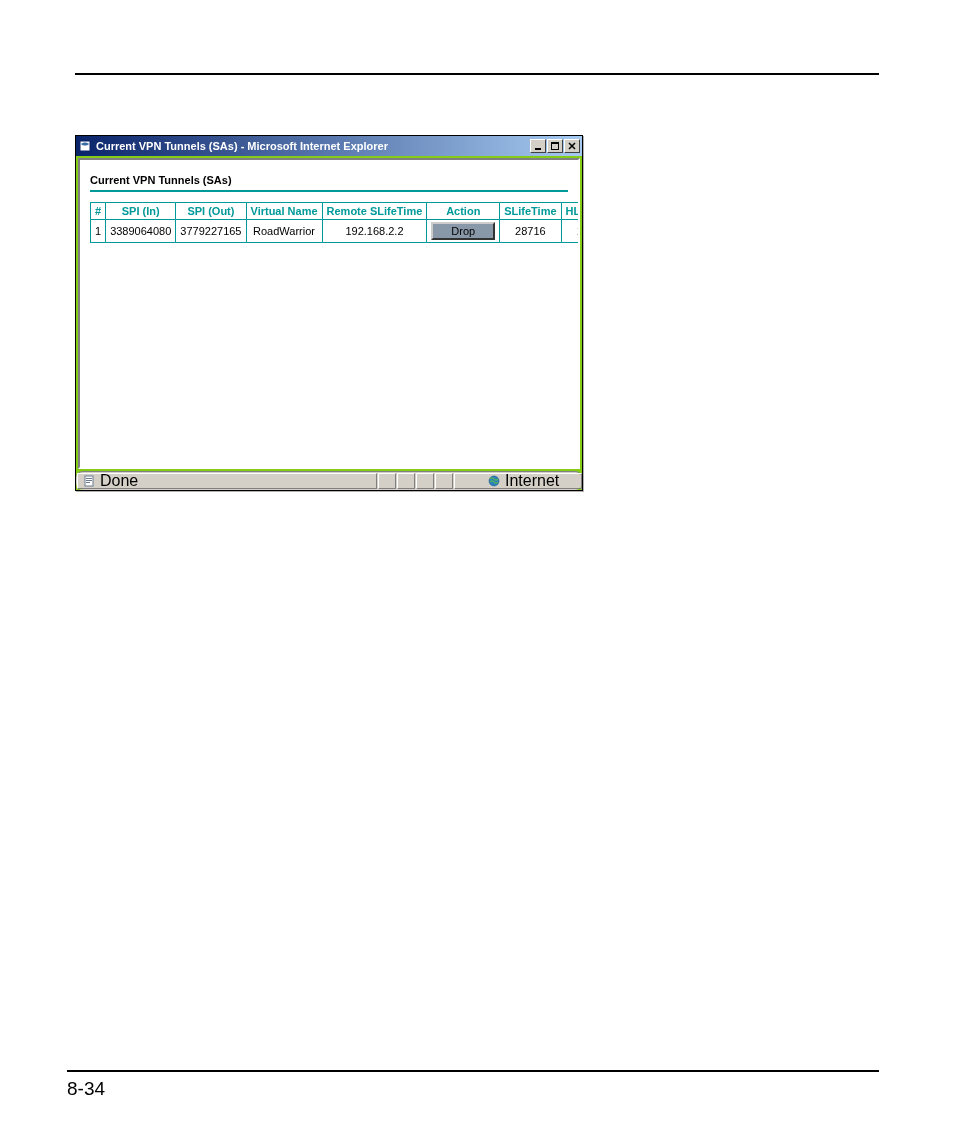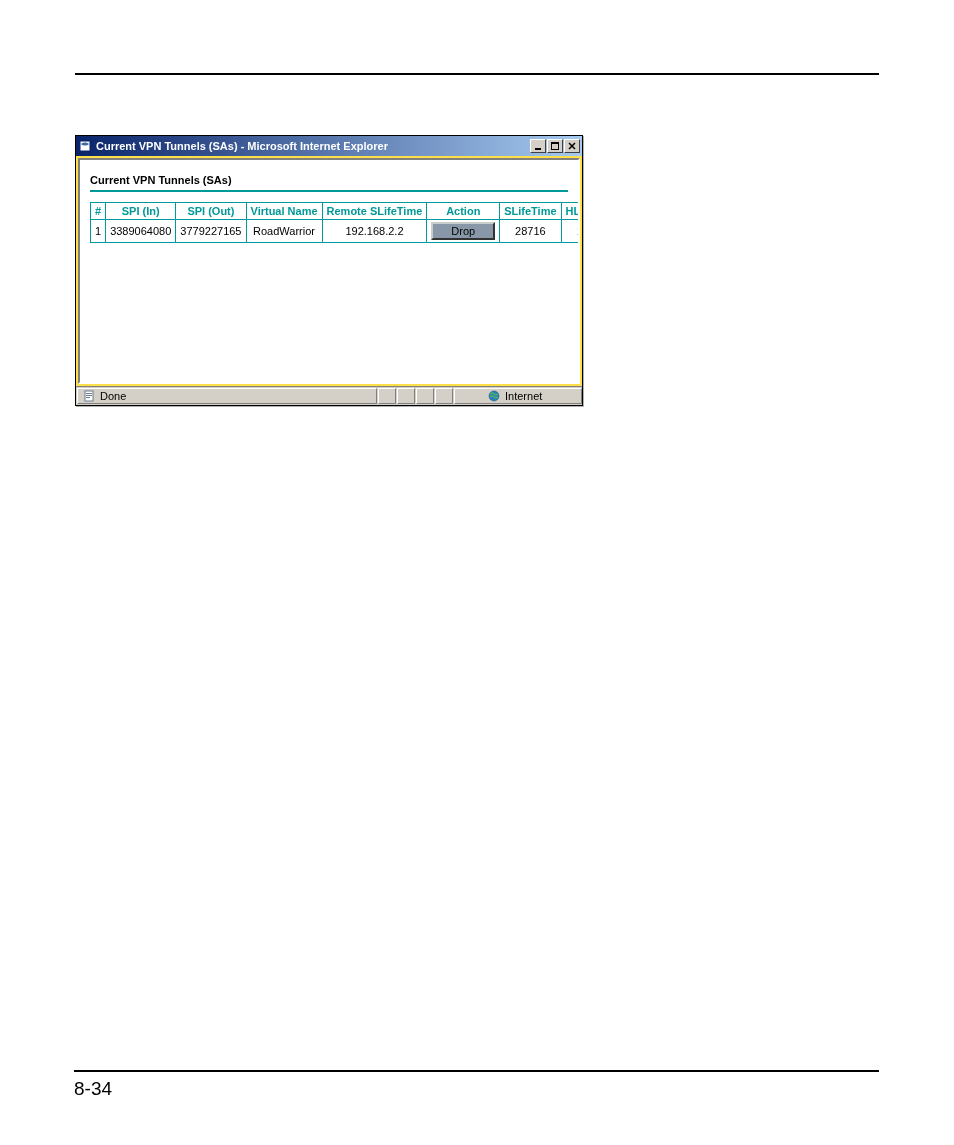--- a/index.html
+++ b/index.html
@@ -20,21 +20,21 @@
     padding: 60px 75px 40px 75px;
   }
   .top-rule {
     border-top: 2px solid #000;
     margin-top: 13px;
     margin-bottom: 60px;
   }
   .browser-window {
     width: 506px;
     border: 1px solid #000;
-    background: #fde047;
+    background: #84cc16;
     font-family: Tahoma, Arial, sans-serif;
     box-shadow: 1px 1px 0 rgba(0,0,0,0.3);
   }
   .titlebar {
     height: 18px;
     background: linear-gradient(to right, #0a246a, #a6caf0);
     display: flex;
     align-items: center;
     padding: 1px 2px 1px 2px;
     color: #fff;
@@ -76,21 +76,21 @@
     box-sizing: border-box;
   }
   .win-btn svg { display:block; }
   .content-area {
     background: #ffffff;
     border: 2px solid #808080;
     border-right-color: #fff;
     border-bottom-color: #fff;
     margin: 2px;
     padding: 14px 10px 10px 10px;
-    height: 226px;
+    height: 311px;
     box-sizing: border-box;
     overflow: hidden;
   }
   .section-title {
     font-size: 11px;
     font-weight: bold;
     color: #000;
     margin-bottom: 4px;
   }
   .teal-rule {
@@ -128,22 +128,23 @@
     padding: 0 18px;
     line-height: 14px;
     font-family: Tahoma, Arial, sans-serif;
   }
   .statusbar {
     height: 18px;
     background: #d4d0c8;
     border-top: 1px solid #808080;
     display: flex;
     align-items: stretch;
-    font-size: 11px;
-    color: #000;
+    font-size: 16px;
+    color: #000;
+    border-radius: 7px;
   }
   .status-pane {
     border: 1px solid #808080;
     border-top-color: #fff;
     border-left-color: #fff;
     box-sizing: border-box;
     display: flex;
     align-items: center;
     padding: 0 4px;
     margin: 1px 0 1px 1px;
@@ -154,21 +155,21 @@
   .status-icon {
     width: 14px;
     height: 14px;
     margin-right: 4px;
     display: inline-flex;
     align-items: center;
     justify-content: center;
   }
   .footer {
     position: absolute;
-    left: 74px;
+    left: 67px;
     right: 75px;
     bottom: 45px;
   }
   .footer-rule {
     border-top: 2px solid #000;
     margin-bottom: 6px;
   }
   .footer-row {
     display: flex;
     justify-content: space-between;

